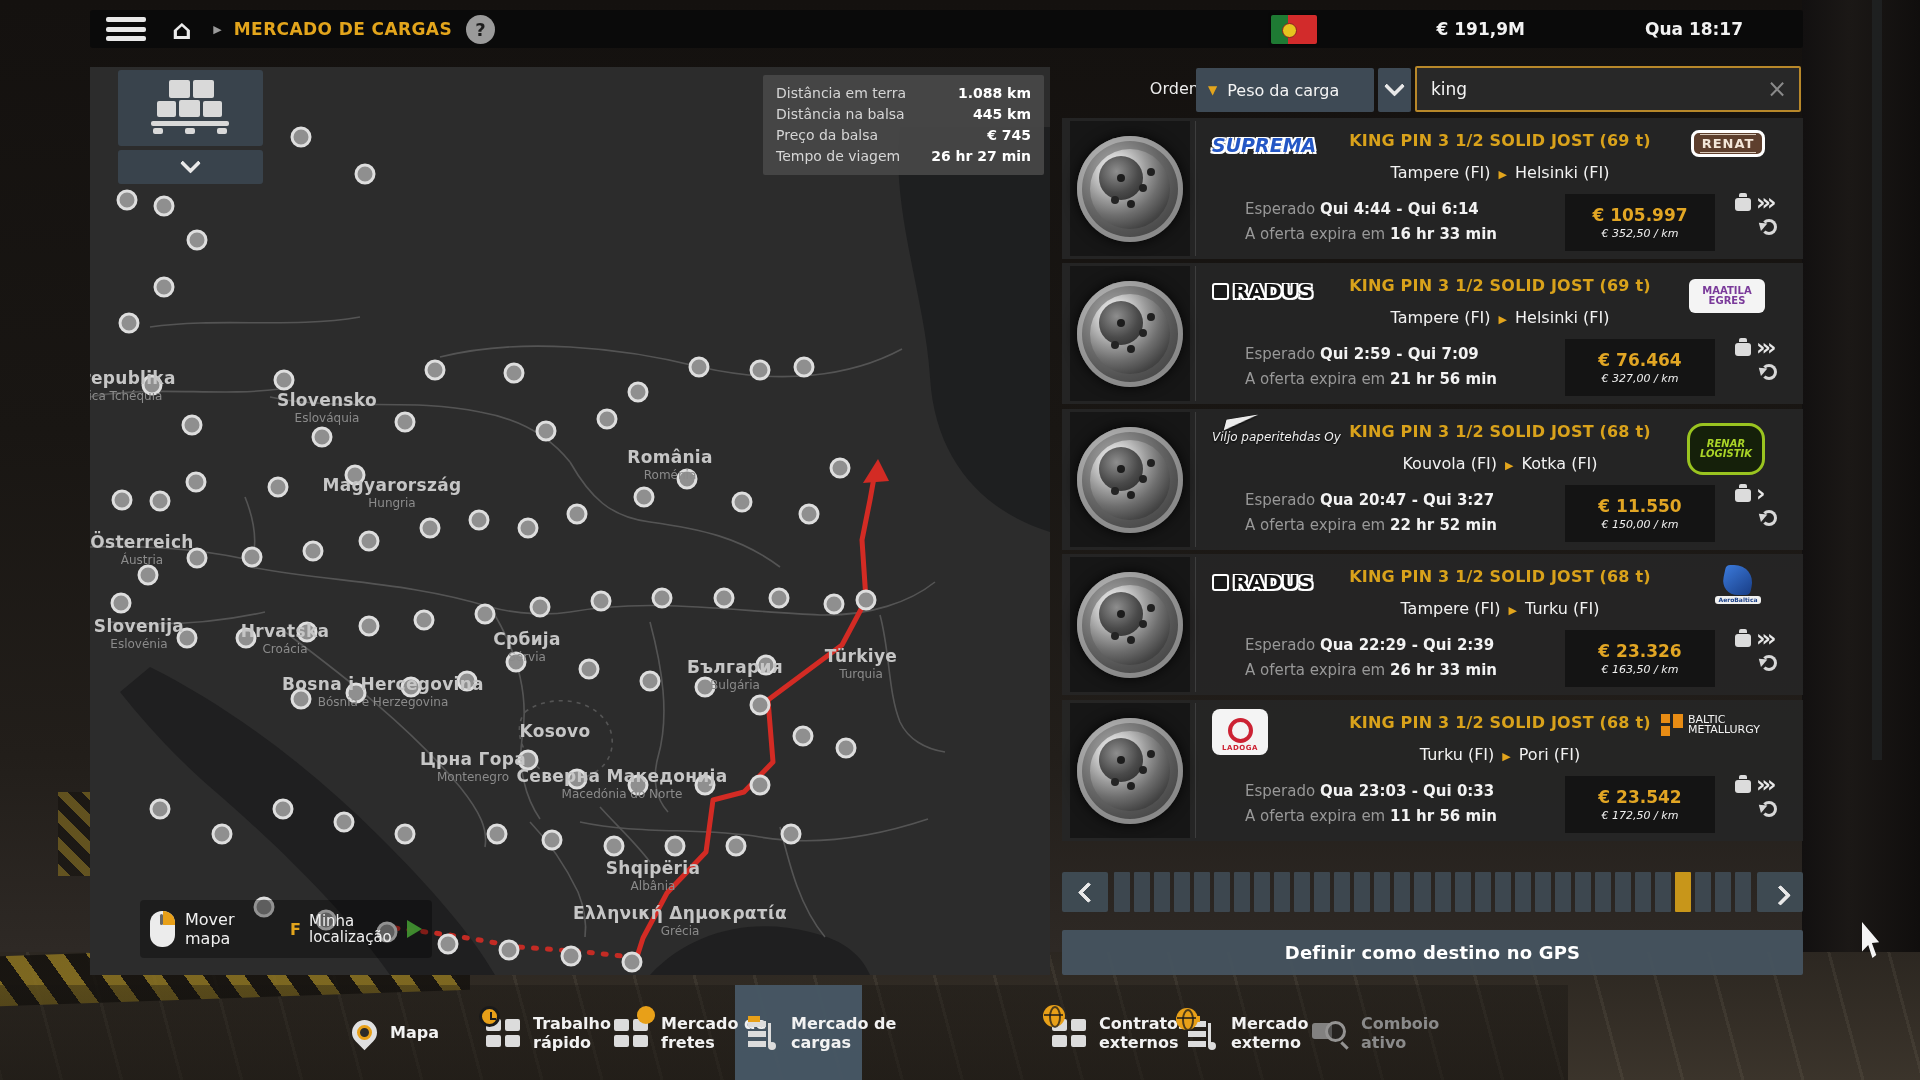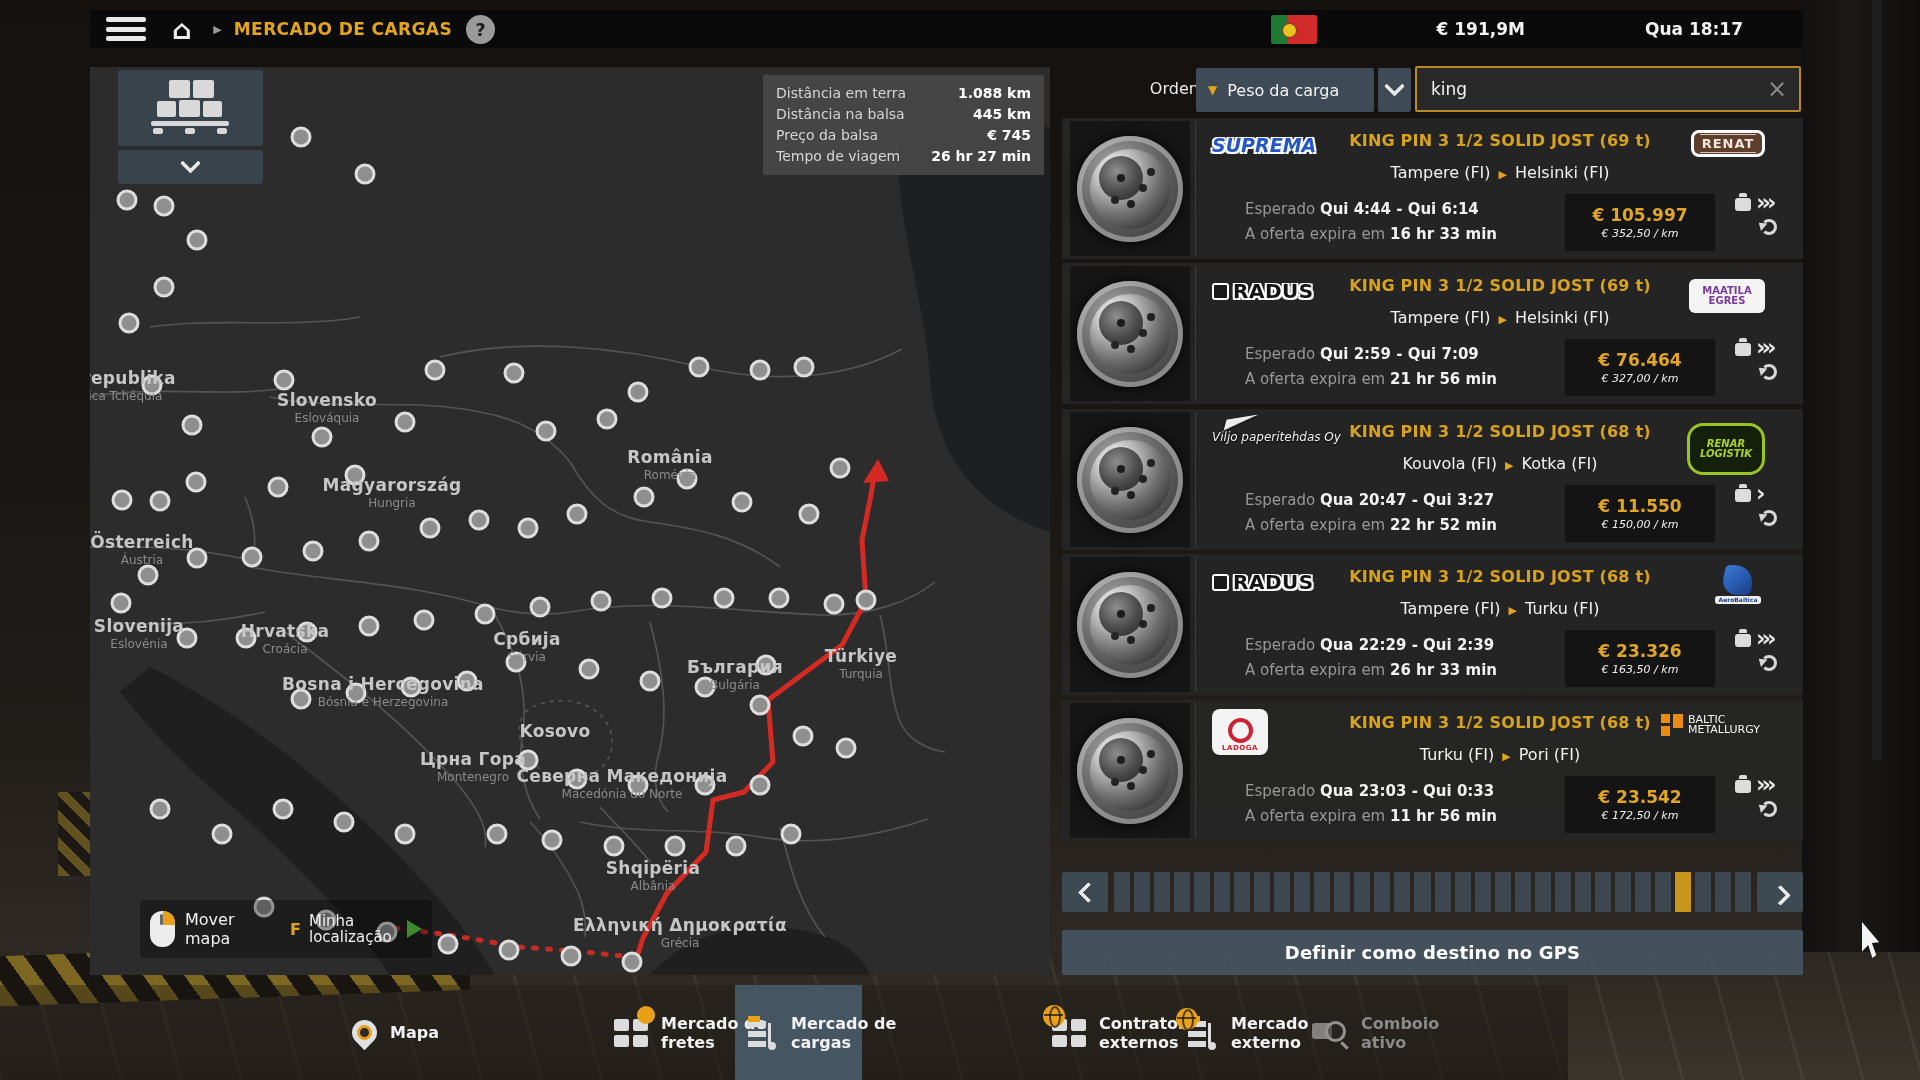--- a/index.html
+++ b/index.html
@@ -391,21 +391,21 @@
           <span class="ptl">Montenegro</span>
         </div>
         <div class="mlabel" style="left: 532px; top: 716px;">
           <span class="nat">Северна Македонија</span>
           <span class="ptl">Macedónia do Norte</span>
         </div>
         <div class="mlabel" style="left: 563px; top: 808px;">
           <span class="nat">Shqipëria</span>
           <span class="ptl">Albânia</span>
         </div>
-        <div class="mlabel" style="left: 590px; top: 853px; margin-top: 12px;">
+        <div class="mlabel" style="left: 590px; top: 853px;">
           <span class="nat">Ελληνική Δημοκρατία</span>
           <span class="ptl">Grécia</span>
         </div>
       </div>
 
     <div class="mapbtn" id="btn-cargo-filter">
       <div class="i-pallet">
         <span class="bx" style="left:26px;top:0;width:21px;height:18px;"></span>
         <span class="bx" style="left:50px;top:0;width:21px;height:18px;"></span>
         <span class="bx" style="left:14px;top:21px;width:19px;height:16px;"></span>
@@ -656,20 +656,30 @@
   </div>
 
   <div class="gpsbtn">Definir como destino no GPS</div>
 
   <div class="nav">
     <div class="nav-sel-bg"></div>
     <div class="nav-tab" style="left:352px">
       <span class="i-pin"></span>
       <span class="nav-lab"><span>Mapa</span></span>
     </div>
+    <div class="nav-tab" style="left:486px">
+      <span class="i-grid">
+          <i></i>
+          <i></i>
+          <i></i>
+          <i></i>
+          <b class="badge-clock"></b>
+        </span>
+      <span class="nav-lab"><span>Trabalho</span><br><span>rápido</span></span>
+    </div>
     <div class="nav-tab" style="left:614px">
       <span class="i-grid">
           <i></i>
           <i></i>
           <i></i>
           <i></i>
           <b class="badge-dot"></b>
         </span>
       <span class="nav-lab"><span>Mercado de</span><br><span>fretes</span></span>
     </div>

